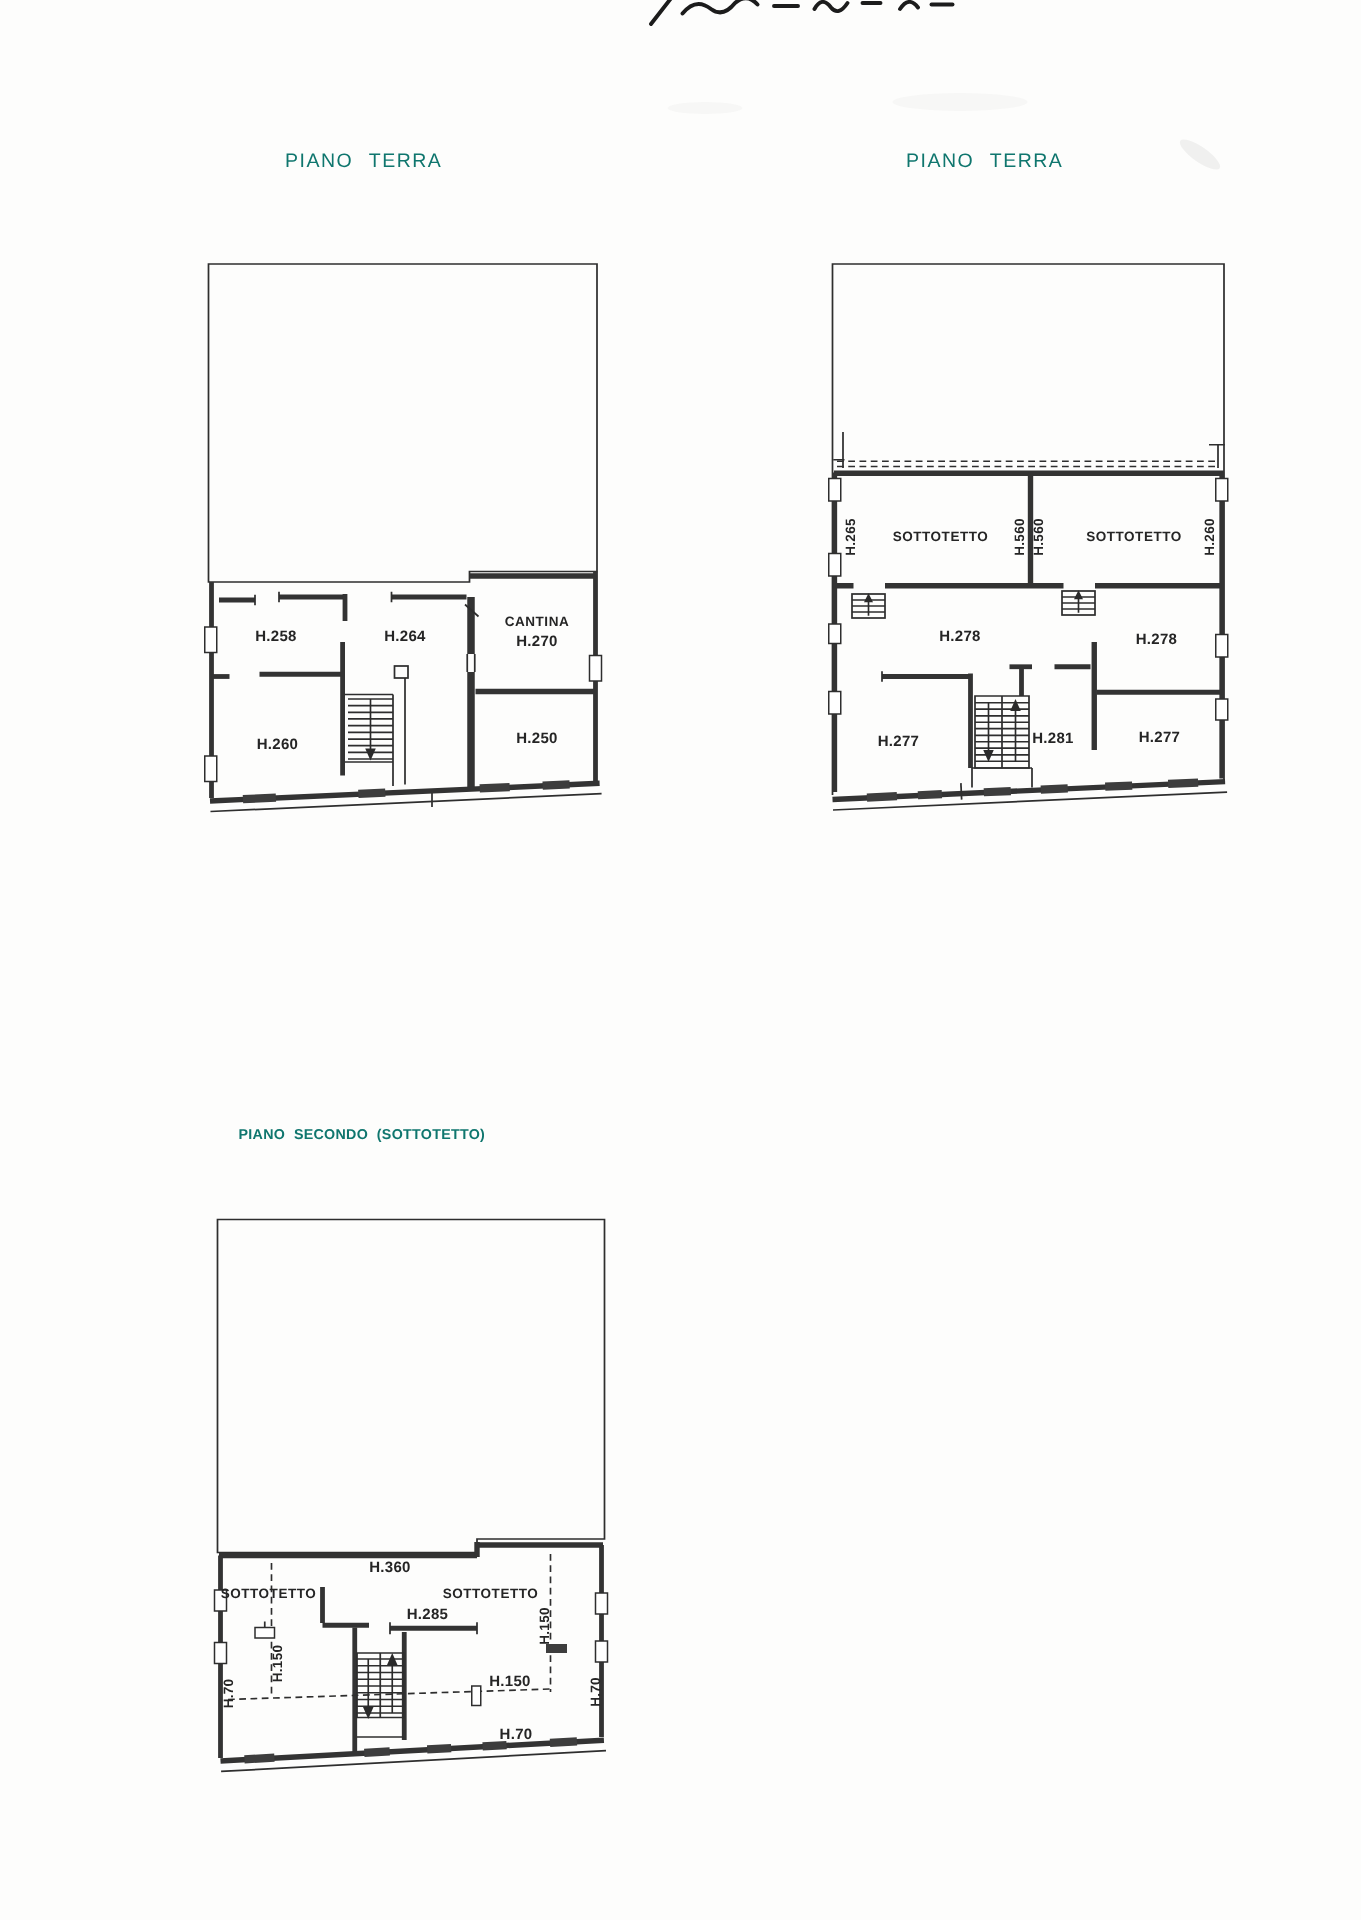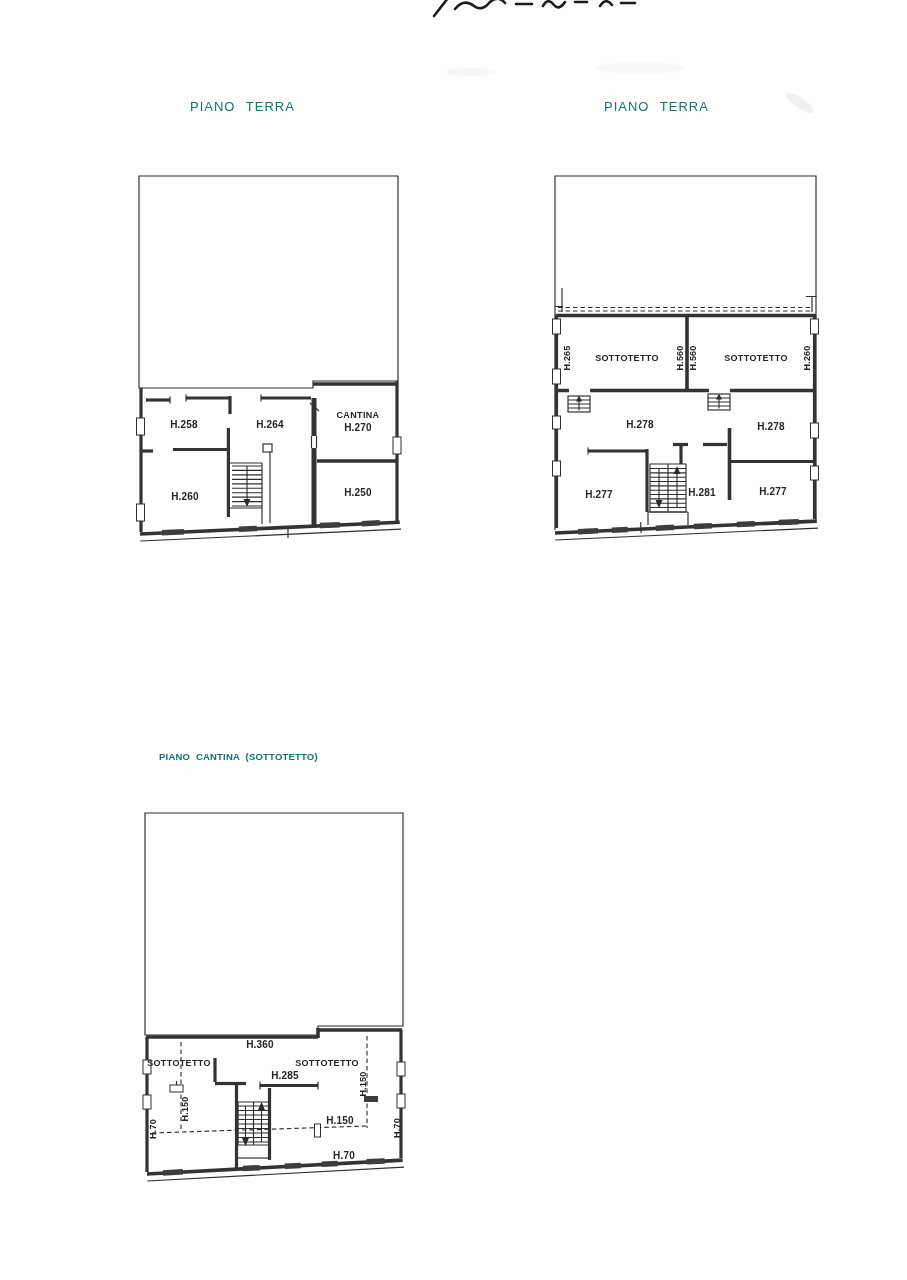--- a/index.html
+++ b/index.html
@@ -48,21 +48,21 @@
     <path class="scrib" d="M575,2 h12"></path>
     <path class="scrib" d="M600,6 q6,-9 12,-1"></path>
     <path class="scrib" d="M621,3 h14"></path>
     <ellipse class="smudge" cx="640" cy="68" rx="45" ry="6" opacity="0.035"></ellipse>
     <ellipse class="smudge" cx="800" cy="103" rx="16" ry="5" transform="rotate(35 800 103)" opacity="0.07"></ellipse>
     <ellipse class="smudge" cx="470" cy="72" rx="25" ry="4" opacity="0.03"></ellipse>
   </svg>
 
   <div class="plan-title title-big" style="left:190px;top:99px">PIANO TERRA</div>
   <div class="plan-title title-big" style="left:604px;top:99px">PIANO TERRA</div>
-  <div class="plan-title title-small" style="left:159px;top:751px">PIANO CANTINA (SOTTOTETTO)</div>
+  <div class="plan-title title-small" style="left:159px;top:751px">PIANO SECONDO (SOTTOTETTO)</div>
 
   <svg width="284" height="384" viewBox="128 163 284 384" style="left:128px;top:163px">
 
     <g>
 
       <path class="t" d="M139,388 V176 H398 V381 H313 V388 Z"></path>
 
       <path class="w4" d="M313,384 H398"></path>
       <path class="w3" d="M141,388 V532"></path>
       <path class="w3" d="M397,381 V523"></path>

